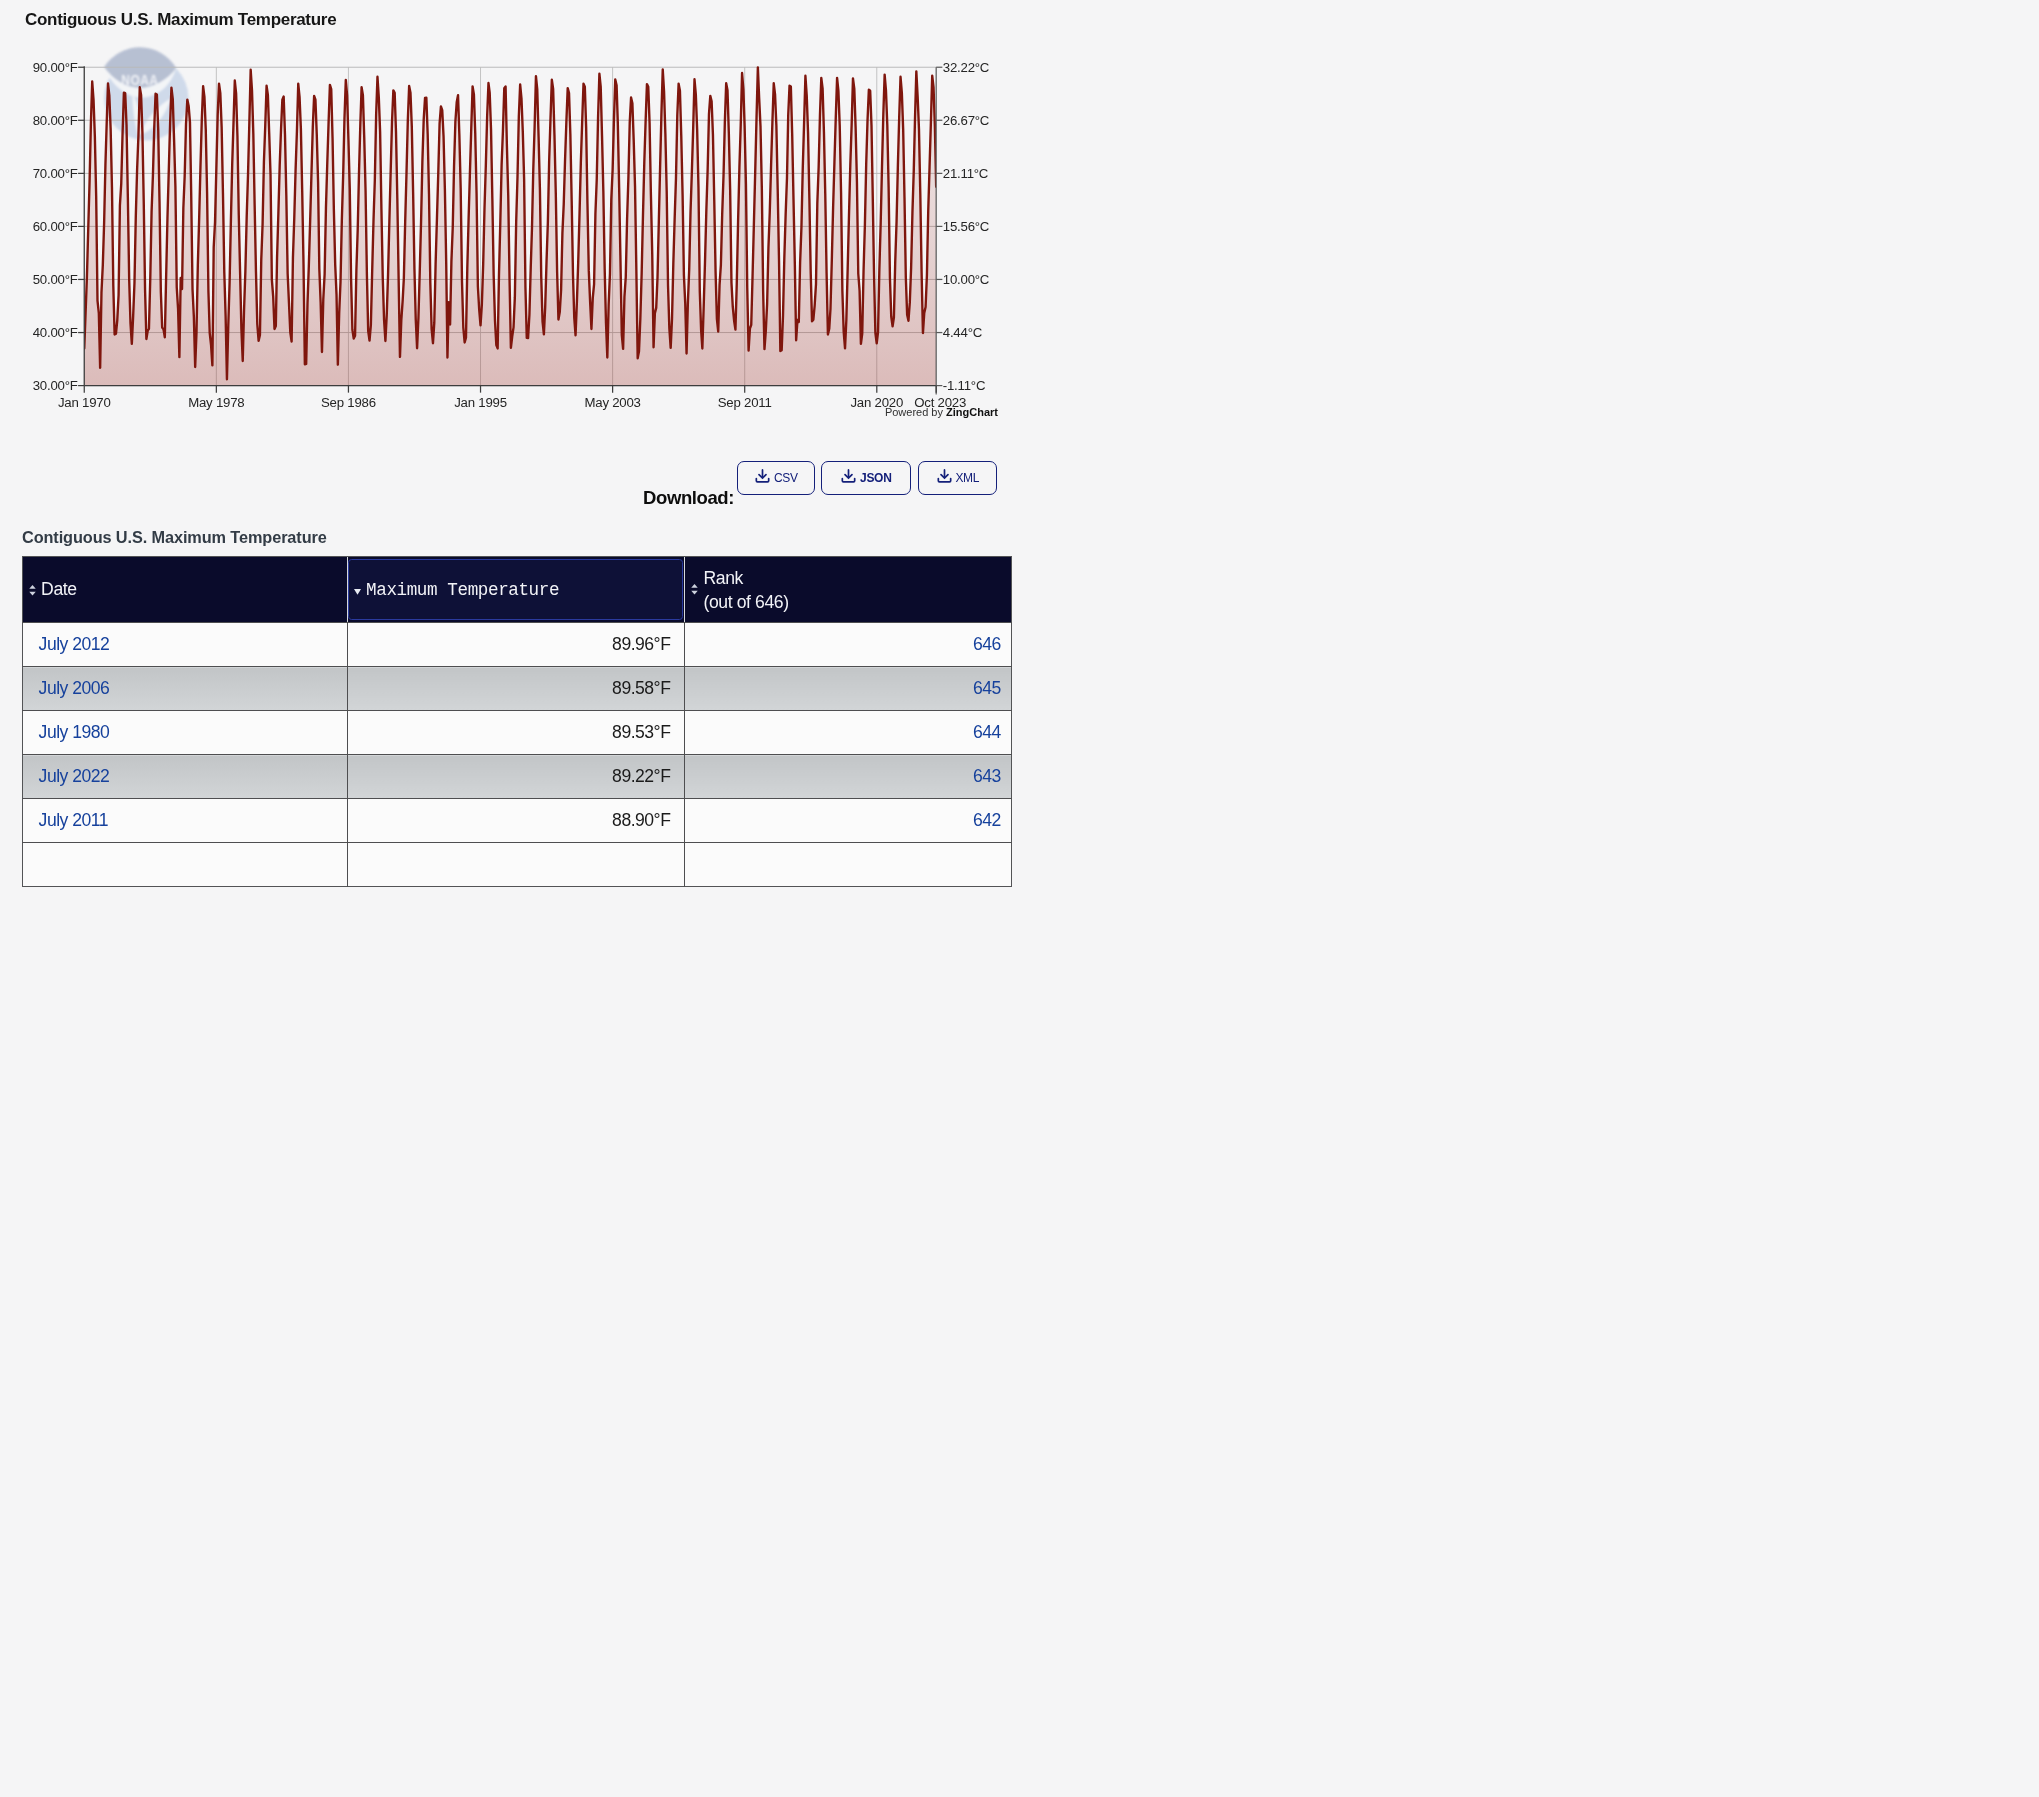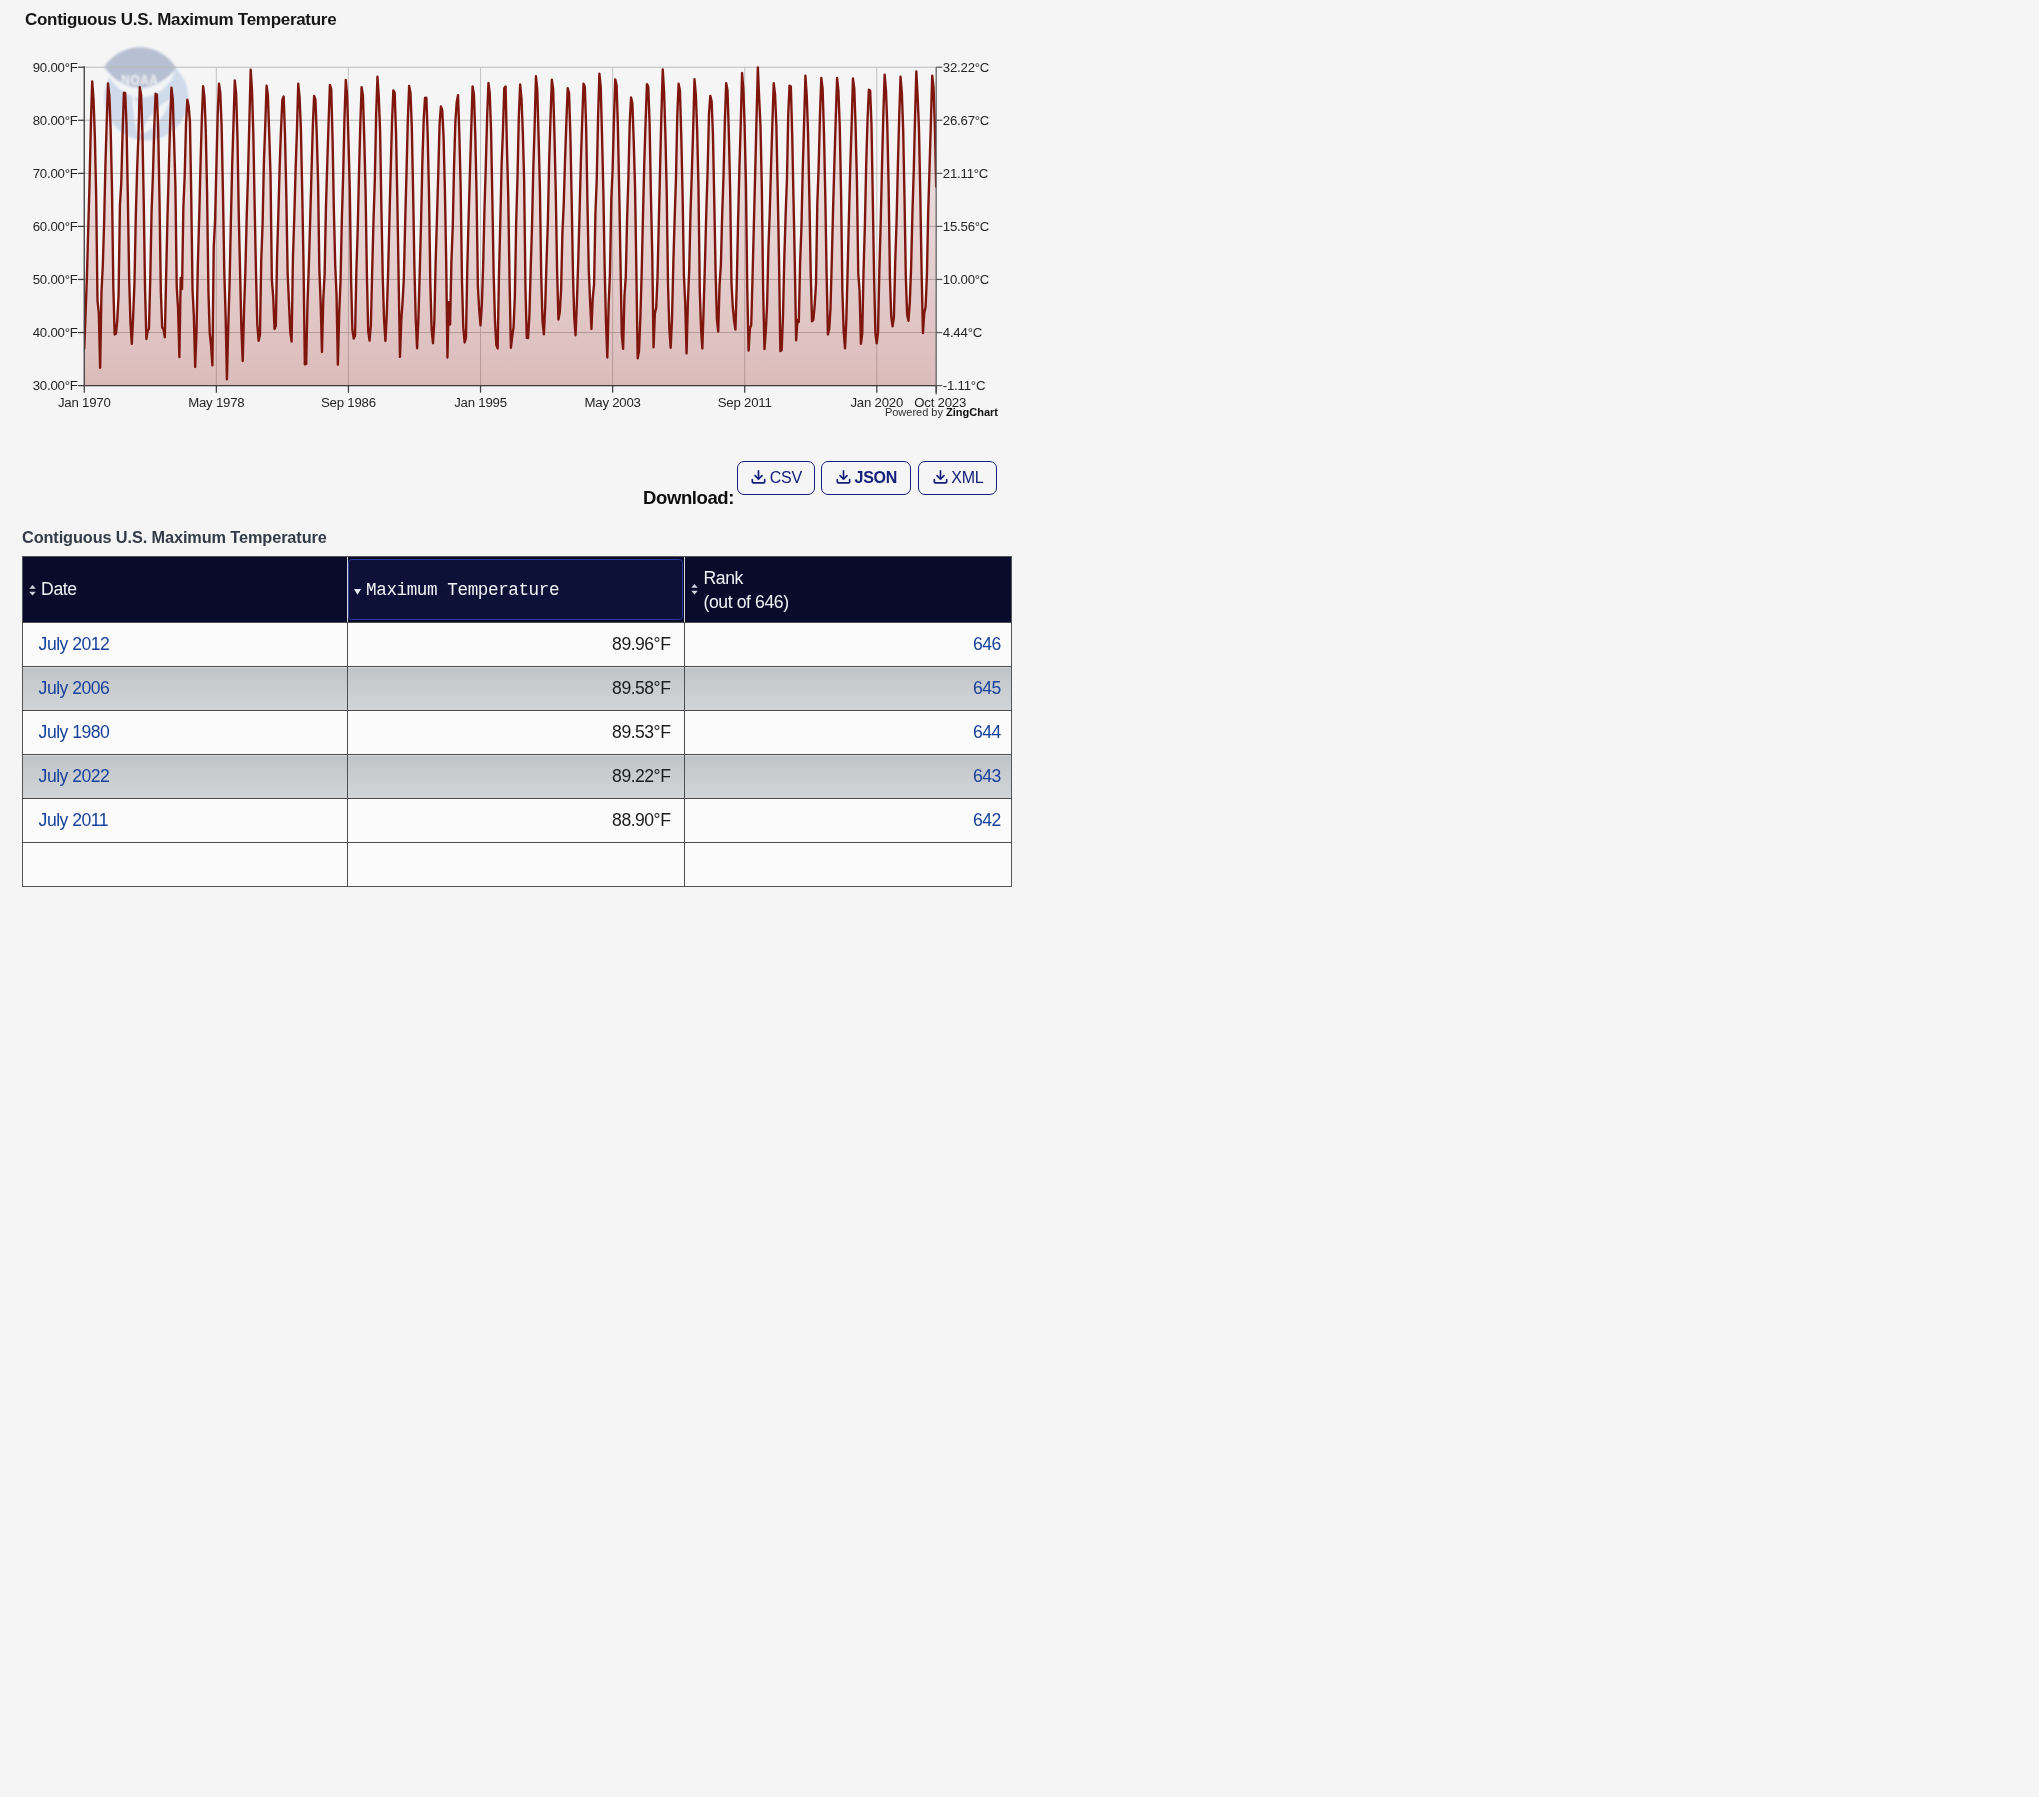--- a/index.html
+++ b/index.html
@@ -2,21 +2,21 @@
 <html style="font-size:14px"><head><meta charset="utf-8">
 <style>
 html,body{margin:0;padding:0;background:#f5f5f6;}
 body{width:1020px;height:899px;position:relative;overflow:hidden;
  font-family:"Liberation Sans", sans-serif;-webkit-font-smoothing:antialiased;}
 .title{position:absolute;left:25px;top:9.7px;font-size:17px;font-weight:bold;color:#161616;letter-spacing:-0.3px;}
 .powered{position:absolute;right:22px;top:406px;font-size:11px;color:#303030;}
 .powered b{color:#111;}
 .dllabel{position:absolute;right:286px;top:487px;font-size:18.5px;font-weight:bold;color:#0d0d0d;letter-spacing:-0.4px;}
 .btn{position:absolute;top:461px;height:32px;border:1.8px solid #14207a;border-radius:7px;color:#14207a;
- font-size:16px;letter-spacing:-0.3px;text-align:center;line-height:32px;}
+ font-size:12px;letter-spacing:-0.3px;text-align:center;line-height:32px;}
 .h2{position:absolute;left:22px;top:528px;font-size:16.3px;font-weight:bold;color:#333c46;letter-spacing:-0.1px;}
 table.dt{position:absolute;left:21.6px;top:556px;width:978px;border-collapse:collapse;table-layout:fixed;
  border:0.9px solid #535456;}
 table.dt td,table.dt th{padding:0;}
 tr.hdr{height:66px;background:#0a0b2b;}
 tr.hdr th{color:#f2f3f7;font-weight:normal;text-align:left;vertical-align:middle;font-size:17.6px;letter-spacing:-0.4px;position:relative;}
 th.h1{width:325px;}
 th.h2c{width:337px;font-family:Liberation Mono, monospace;}
 th.h3{width:326px;}
 tbody td{height:43px;font-size:17.6px;letter-spacing:-0.5px;vertical-align:middle;}

